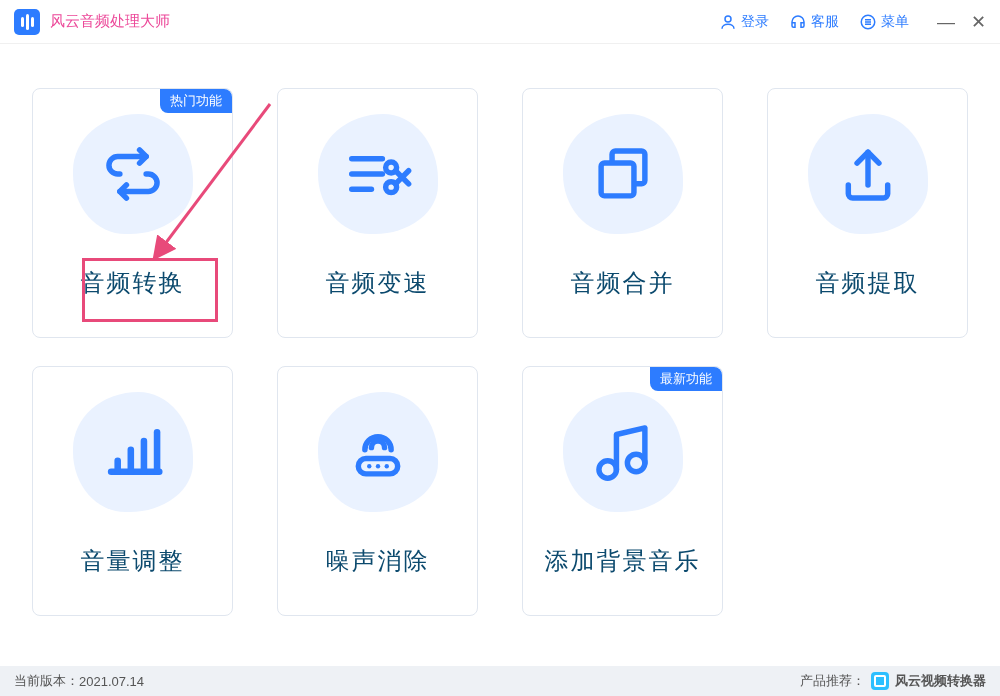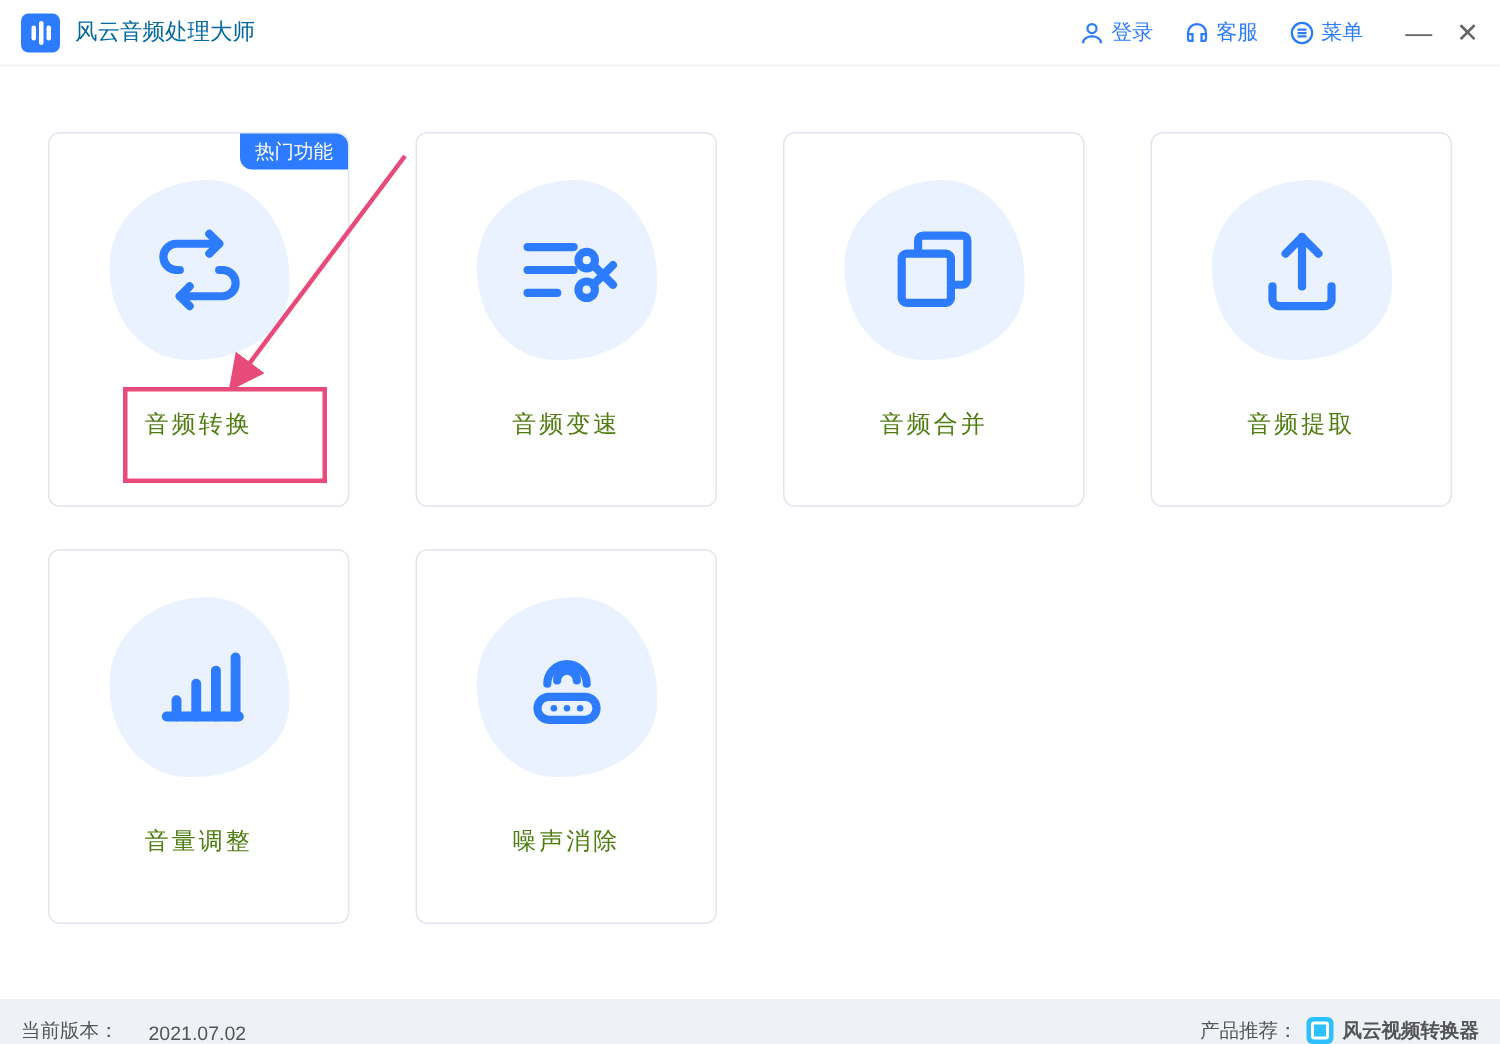--- a/index.html
+++ b/index.html
@@ -33,21 +33,21 @@
   width: 3px;
   background: #fff;
   border-radius: 2px;
 }
 .app-logo span:nth-child(1){height:10px}
 .app-logo span:nth-child(2){height:16px}
 .app-logo span:nth-child(3){height:10px}
 .app-title {
   margin-left: 10px;
   font-size: 15px;
-  color: #0369a1;
+  color: #ec4899;
 }
 .titlebar-right {
   margin-left: auto;
   display: flex;
   align-items: center;
   gap: 20px;
   font-size: 14px;
   color: #2d7cff;
 }
 .titlebar-btn {
@@ -96,22 +96,22 @@
   position: absolute;
   width: 120px;
   height: 120px;
   background: #eaf2ff;
   border-radius: 60% 50% 58% 48% / 52% 60% 45% 55%;
 }
 .card-icon { position: relative; z-index: 1; }
 .card-icon svg { width: 70px; height: 70px; display:block; }
 .card-label {
   margin-top: 28px;
-  font-size: 16px;
-  color: #4d7c0f;
+  font-size: 24px;
+  color: #0c4a6e;
   letter-spacing: 2px;
 }
 .badge {
   position: absolute;
   top: 0; right: 0;
   background: #2d7cff;
   color: #fff;
   font-size: 13px;
   padding: 3px 10px;
   border-top-right-radius: 8px;
@@ -125,25 +125,24 @@
 .arrow-overlay {
   position: absolute;
   pointer-events: none;
 }
 .footer {
   position: absolute;
   bottom: 0; left: 0; right: 0;
   height: 30px;
   background: #eef1f5;
   display: flex;
-  align-items: flex-end;
+  align-items: center;
   padding: 0 14px;
   font-size: 13px;
   color: #555;
-  gap: 20px;
 }
 .footer-right {
   margin-left: auto;
   display: flex;
   align-items: center;
   gap: 6px;
 }
 .footer-logo {
   width: 18px; height: 18px; background:#2dbfff; border-radius:4px;
   display:flex; align-items:center; justify-content:center;
@@ -277,34 +276,48 @@
             <circle cx="32" cy="45" r="2" fill="#2d7cff" stroke="none"></circle>
             <circle cx="40" cy="45" r="2" fill="#2d7cff" stroke="none"></circle>
             <path d="M20 30a12 12 0 0124 0"></path>
             <path d="M26 28a6 6 0 0112 0"></path>
           </svg>
       </div>
     </div>
     <div class="card-label">噪声消除</div>
   </div>
 
+  <div class="card">
+    <div class="badge">最新功能</div>
+    <div class="card-icon-wrap">
+        <div class="blob"></div>
+      <div class="card-icon">
+        <svg viewBox="0 0 64 64" fill="none" stroke="#2d7cff" stroke-width="5" stroke-linecap="round" stroke-linejoin="round">
+            <circle cx="18" cy="48" r="8"></circle>
+            <circle cx="44" cy="42" r="8"></circle>
+            <path d="M26 48V16l26-6v32"></path>
+          </svg>
+      </div>
+    </div>
+    <div class="card-label">添加背景音乐</div>
+  </div>
 
 </div>
 
 <div class="highlight-box" style="left:82px; top:258px; width:136px; height:64px;"></div>
 <svg class="arrow-overlay" style="left:140px; top:98px; width:140px; height:170px;" viewBox="0 0 140 170">
   <defs>
       <marker id="ah" markerWidth="8" markerHeight="8" refX="6" refY="4" orient="auto">
         <path d="M0 0L8 4L0 8z" fill="#e84a7a"></path>
       </marker>
     </defs>
   <line x1="130" y1="6" x2="16" y2="158" stroke="#e84a7a" stroke-width="3" marker-end="url(#ah)"></line>
 </svg>
 
 <div class="footer">
   <span>当前版本：</span>
-  <span>2021.07.02</span>
+  <span>2021.07.14</span>
   <div class="footer-right">
     <span>产品推荐：</span>
     <div class="footer-logo"></div>
     <span style="cursor:pointer;font-weight:bold;">风云视频转换器</span>
   </div>
 </div>
 
 </body></html>

